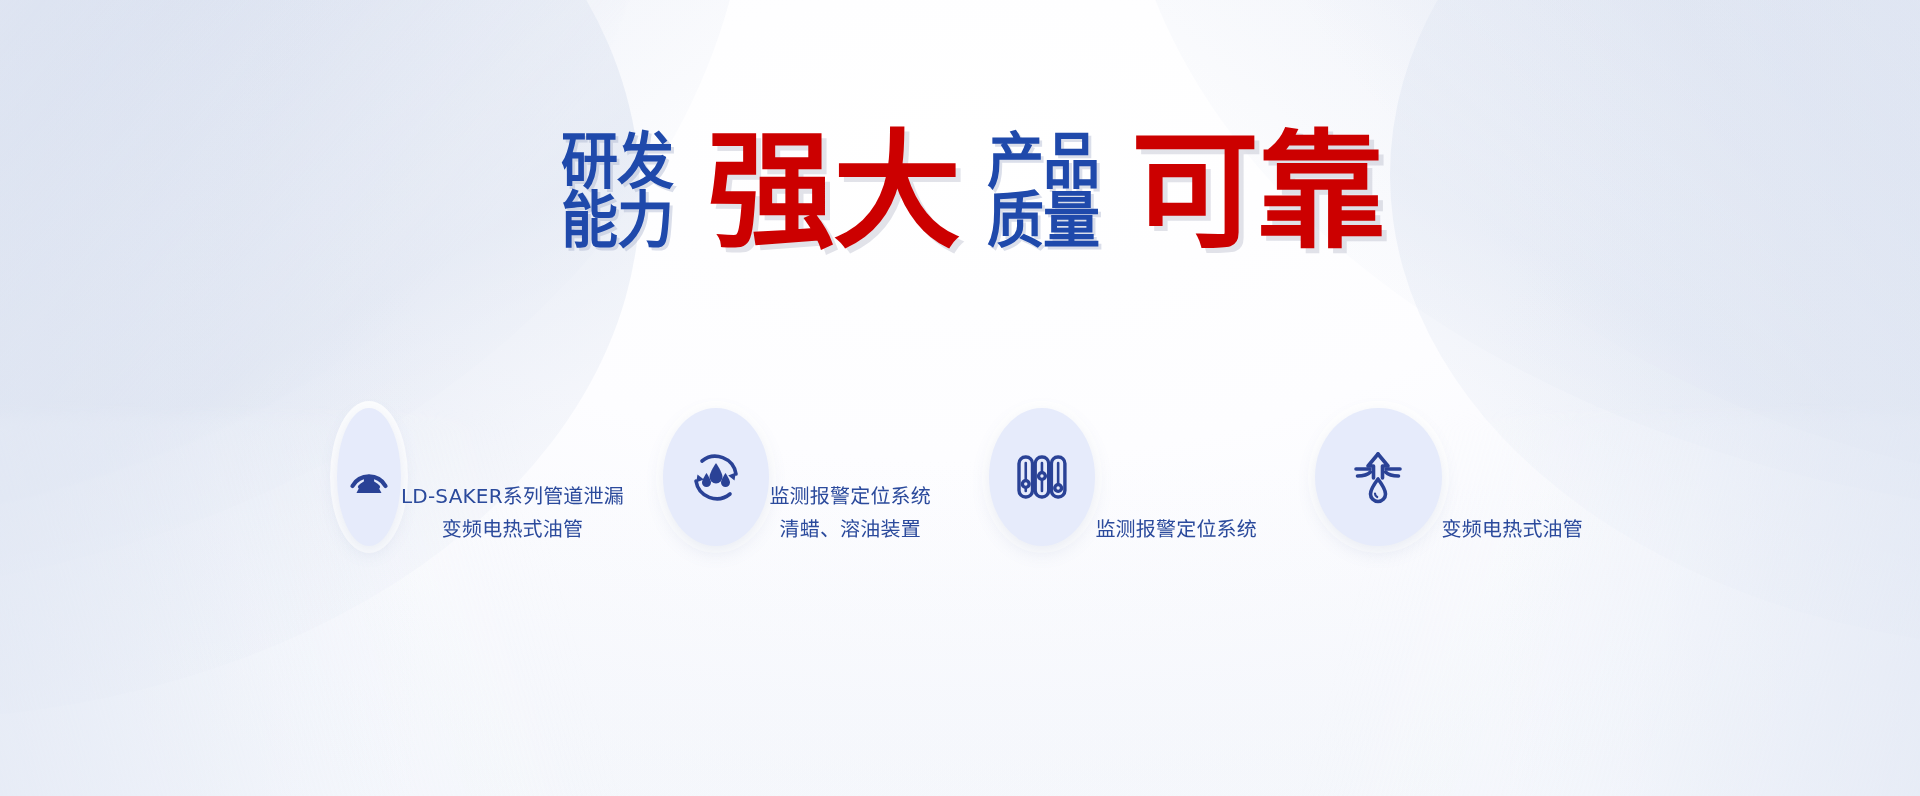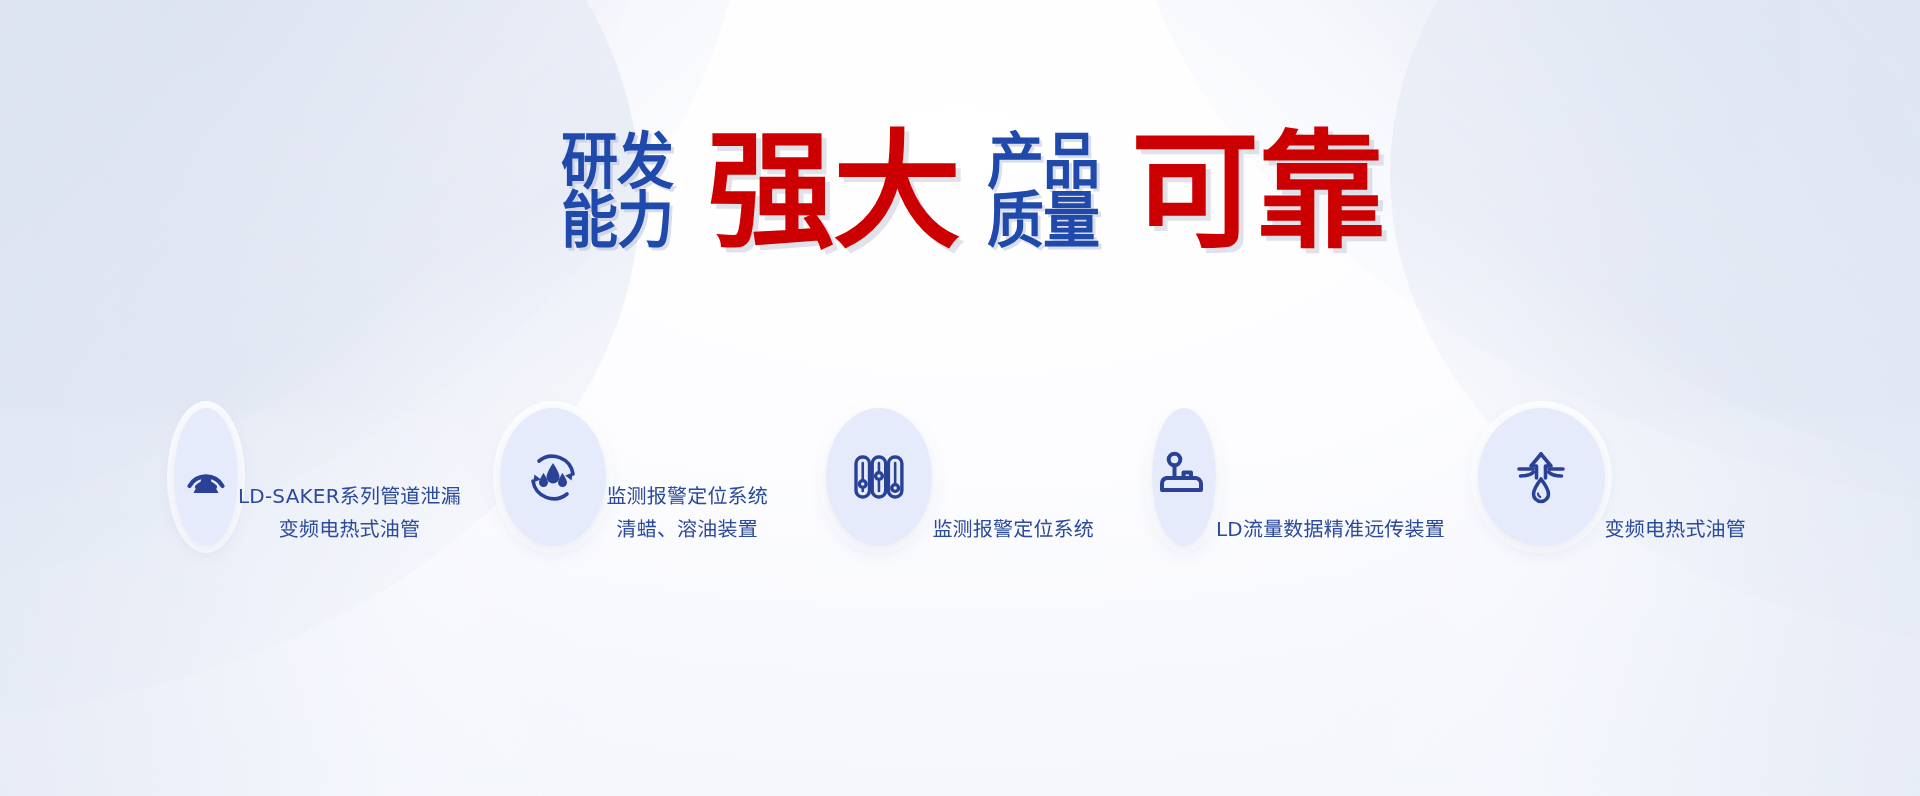--- a/index.html
+++ b/index.html
@@ -275,37 +275,20 @@
               <circle cx="48.15" cy="43" r="3.4" fill="#e6ebfb"></circle>
             </g>
           </svg>
         </span>
       </div>
       <div class="feature-caption">
         <span class="line">监测报警定位系统</span>
       </div>
     </div>
 
-    <div class="feature">
-      <div class="icon-circle">
-        <span>
-          <svg width="64" height="64" viewBox="0 0 64 64" aria-hidden="true">
-            <g fill="none" stroke="#2a4296" stroke-width="4" stroke-linejoin="round">
-              <circle cx="22.5" cy="14.5" r="5.8"></circle>
-              <path d="M22.5 20.3 L22.5 33"></path>
-              <path d="M31.5 33 L31.5 27.5 L39 27.5 L39 33"></path>
-              <path d="M14.5 33 L43 33 a6 6 0 0 1 6 6 L49 45 L10 45 L10 39 a6 6 0 0 1 4.5 -6 Z"></path>
-            </g>
-          </svg>
-        </span>
-      </div>
-      <div class="feature-caption">
-        <span class="line">LD流量数据精准远传装置</span>
-      </div>
-    </div>
 
     <div class="feature">
       <div class="icon-circle">
         <span>
           <svg width="64" height="64" viewBox="0 0 64 64" aria-hidden="true">
             <g fill="none" stroke="#2a4296" stroke-width="3.6" stroke-linecap="round" stroke-linejoin="round">
               <path d="M32 9 L22 21 L27.5 21 L27.5 33"></path>
               <path d="M32 9 L42 21 L36.5 21 L36.5 33"></path>
               <path d="M10 24 L24 24"></path>
               <path d="M40 24 L54 24"></path>

